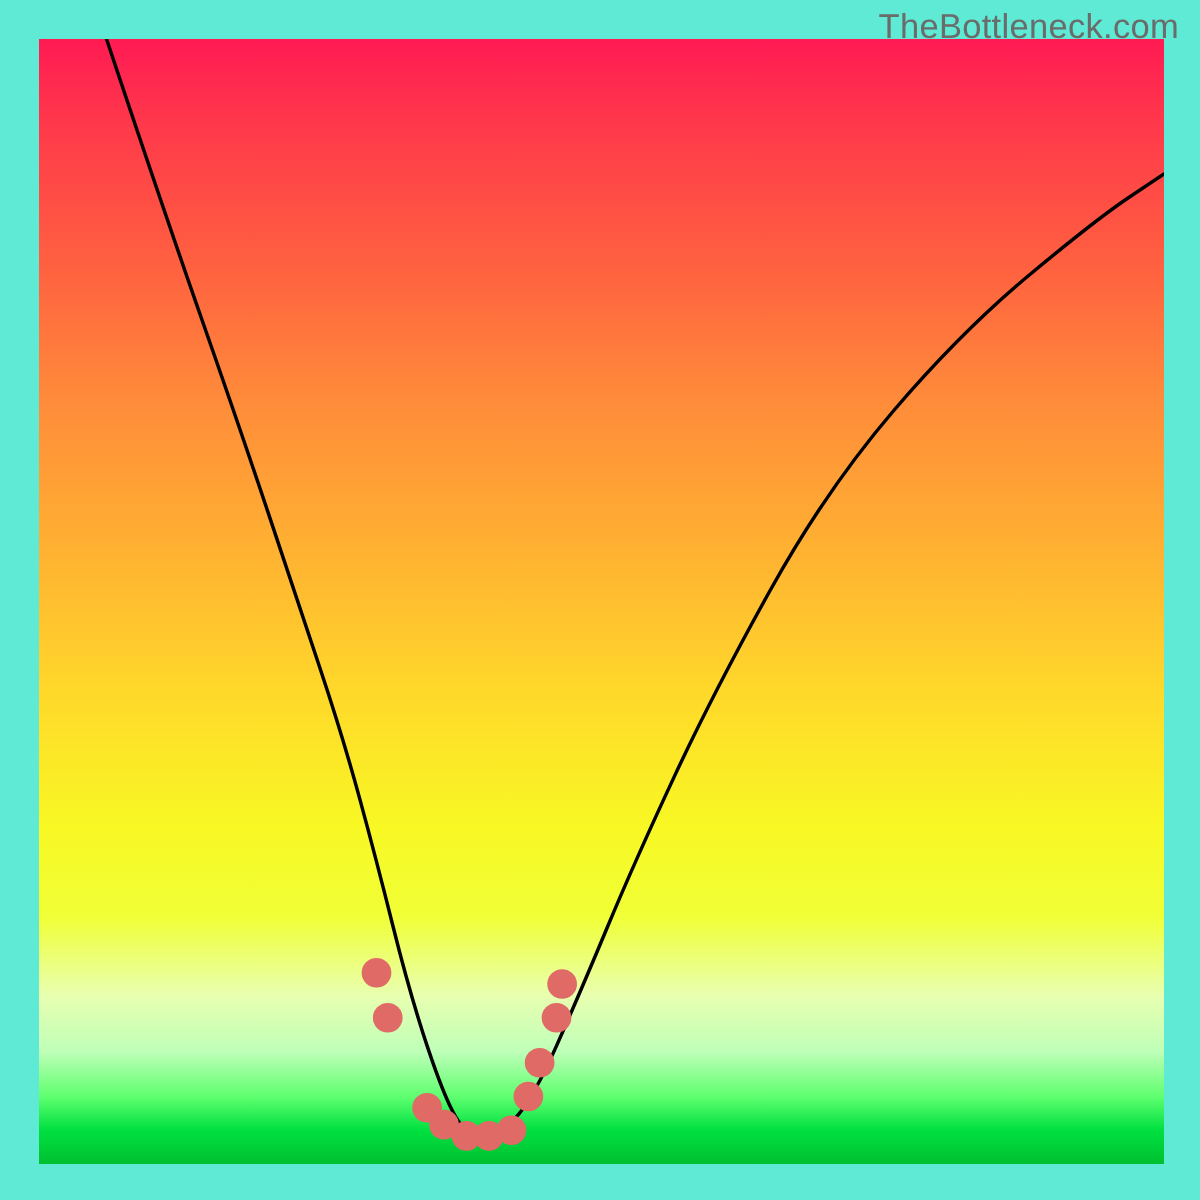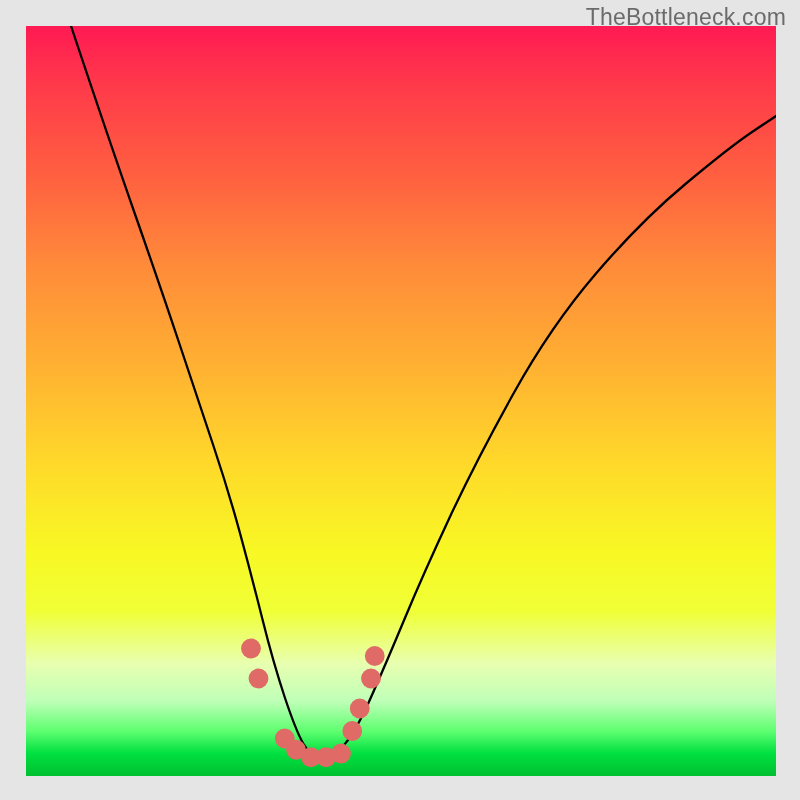--- a/index.html
+++ b/index.html
@@ -6,21 +6,21 @@
     margin: 0;
     padding: 0;
     width: 800px;
     height: 800px;
     background: #000;
     overflow: hidden;
   }
   .outer {
     width: 800px;
     height: 800px;
-    background: #e5e5e5;
+    background: #5eead4;
     position: relative;
   }
   .plot-area {
     position: absolute;
     left: 26px;
     top: 26px;
     width: 750px;
     height: 750px;
     overflow: hidden;
   }

